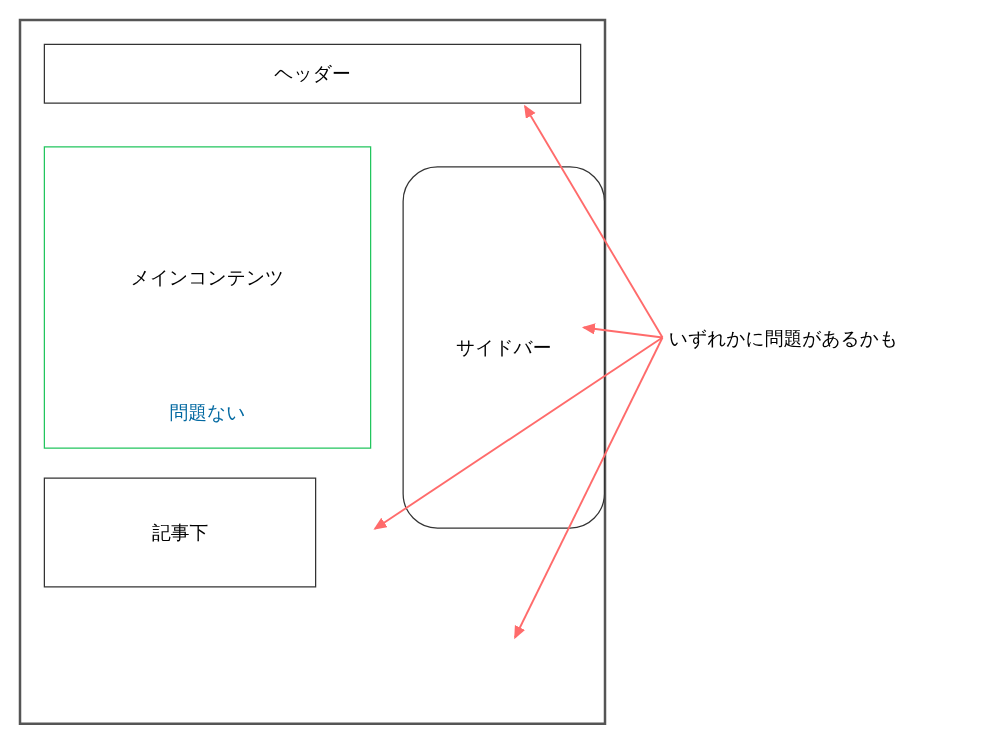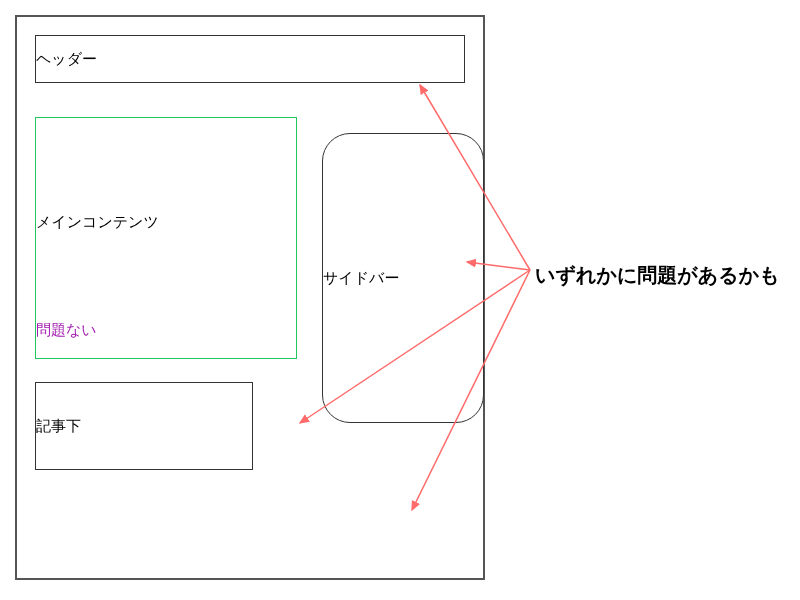--- a/index.html
+++ b/index.html
@@ -16,20 +16,21 @@
       left: 15px;
       top: 15px;
       width: 470px;
       height: 565px;
       border: 2px solid #555;
     }
     .block {
       position: absolute;
       border: 1px solid #333;
       display: flex;
+      align-items: center;
       justify-content: center;
       flex-direction: column;
       background: #fff;
     }
     .header-block {
       left: 18px;
       top: 18px;
       width: 430px;
       height: 48px;
     }
@@ -38,21 +39,21 @@
       top: 100px;
       width: 262px;
       height: 242px;
       border: 1.5px solid #22c55e;
     }
     .main-title {
       margin-bottom: 60px;
       margin-top: 28px;
     }
     .main-note {
-      color: #a21caf;
+      color: #0369a1;
       position: absolute;
       bottom: 18px;
     }
     .sidebar-block {
       left: 305px;
       top: 116px;
       width: 162px;
       height: 290px;
       border-radius: 28px;
     }
@@ -65,22 +66,21 @@
     .footer-block {
       left: 18px;
       top: 500px;
       width: 430px;
       height: 42px;
     }
     .annotation {
       position: absolute;
       left: 535px;
       top: 262px;
-      font-size: 20px;
-      font-weight: bold;
+      font-size: 15px;
     }
     .arrows {
       position: absolute;
       left: 0;
       top: 0;
       width: 800px;
       height: 600px;
       pointer-events: none;
     }
   </style>

